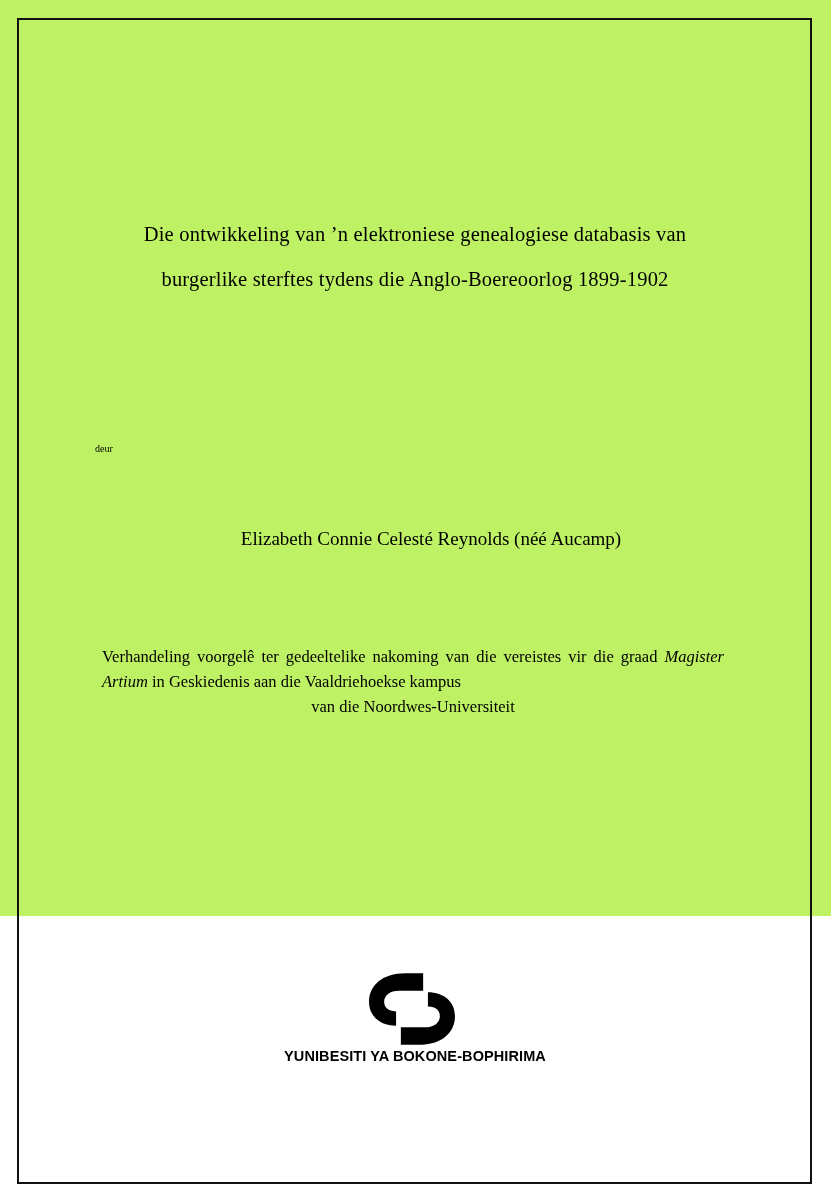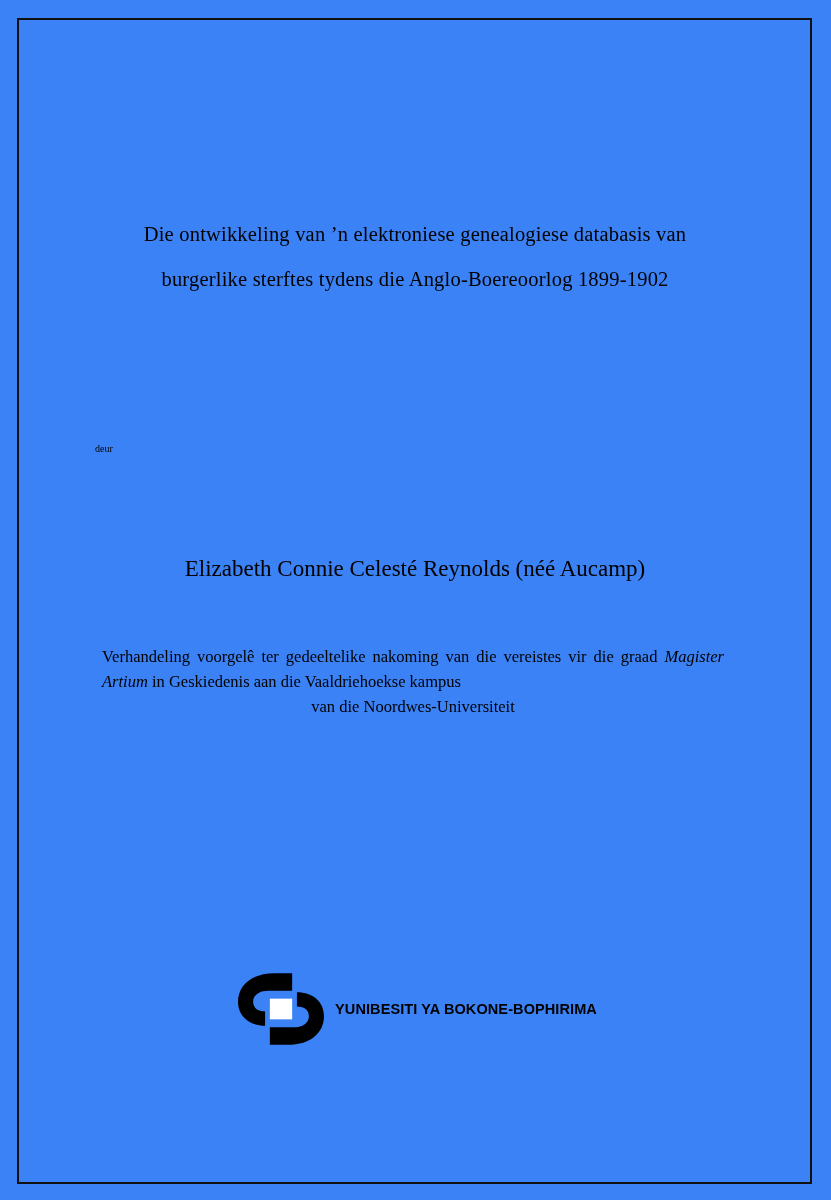--- a/index.html
+++ b/index.html
@@ -11,22 +11,22 @@
     width: 831px;
     height: 1200px;
     font-family: "Liberation Serif", serif;
     color: #000000;
     overflow: hidden;
   }
 
   .page {
     position: relative;
     width: 831px;
-    height: 1200px;
-    background: #3b82f6;
+    height: 916px;
+    background: #bef264;
   }
 
   
   .scan-frame {
     position: absolute;
     left: 17px;
     top: 18px;
     width: 795px;
     height: 1166px;
     border: 2px solid #111111;
@@ -61,25 +61,24 @@
     top: 383px;
     left: 0;
     width: 640px;
     text-align: left;
     font-size: 10px;
   }
 
   .author {
     position: absolute;
     top: 468px;
-    left: 0;
+    left: 16px;
     width: 640px;
     text-align: center;
-    font-size: 23px;
-    margin-top: 28px;
+    font-size: 19px;
   }
 
   .statement {
     position: absolute;
     top: 584px;
     left: 7px;
     width: 622px;
     font-size: 16.5px;
     line-height: 25px;
     text-align: justify;
@@ -100,21 +99,21 @@
     line-height: 25px;
     text-align: left;
   }
 
   .logo-wrap {
     position: absolute;
     top: 910px;
     left: 0;
     width: 640px;
     display: flex;
-    flex-direction: row;
+    flex-direction: column;
     align-items: center;
     justify-content: center;
     text-align: right;
   }
   .logo-mark {
     width: 96px;
     height: 78px;
     flex: 0 0 auto;
     margin-right: 6px;
   }

